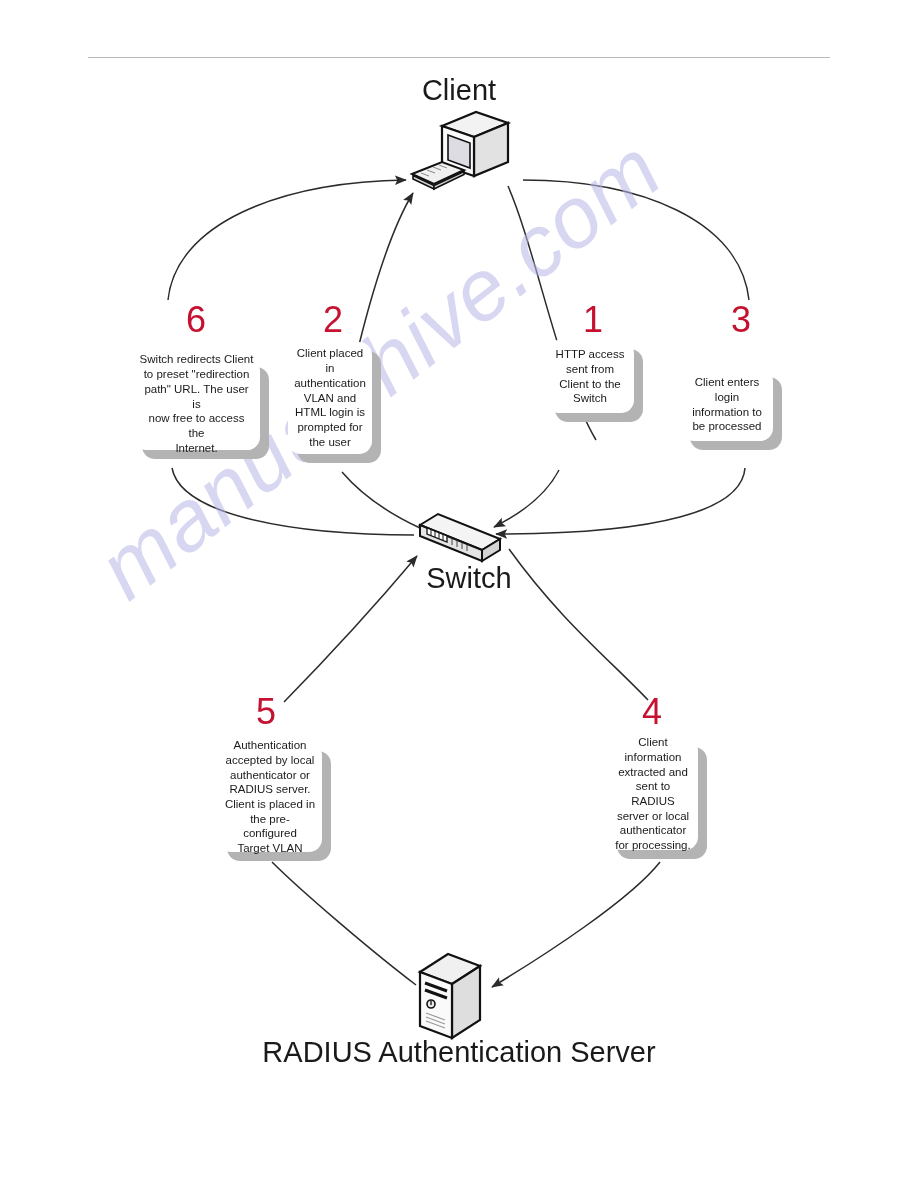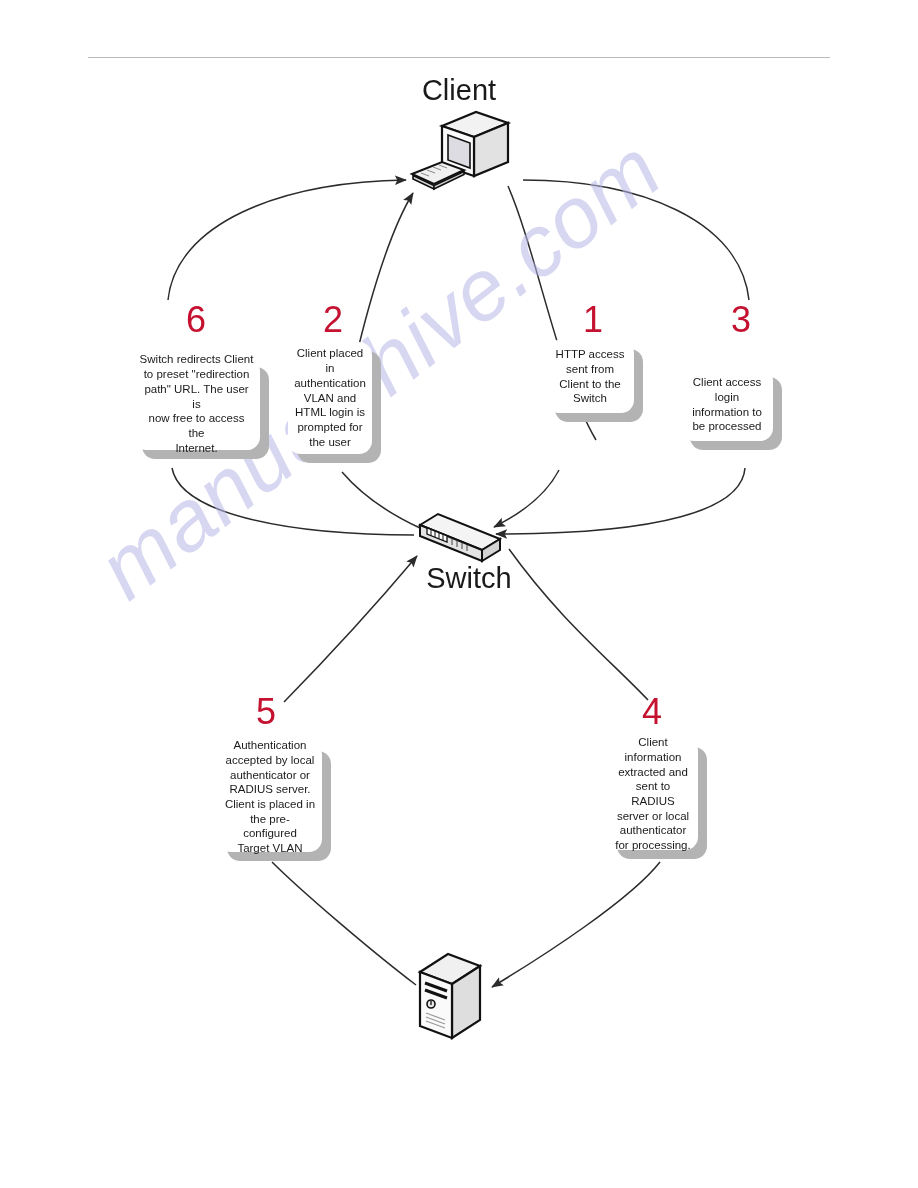--- a/index.html
+++ b/index.html
@@ -247,20 +247,21 @@
       <line x1="17" y1="51" x2="17" y2="55" stroke="#111" stroke-width="1.3"></line>
 
       <g stroke="#999" stroke-width="1.2">
         <line x1="12" y1="63" x2="31" y2="70"></line>
         <line x1="12" y1="67" x2="31" y2="74"></line>
         <line x1="12" y1="71" x2="31" y2="78"></line>
       </g>
     </svg>
   </div>
 
+  <div class="node-title" id="server-title">RADIUS Authentication Server</div>
 
   <div class="step-number" style="left:176px; top:302px;">6</div>
   <div class="callout" style="left:133px; top:358px; width:127px; height:92px;">
     <div class="shadow"></div>
     <div class="body">
       <div class="text">Switch redirects Client
 to preset "redirection
 path" URL. The user is
 now free to access the
 Internet.</div>
@@ -289,21 +290,21 @@
 sent from
 Client to the
 Switch</div>
     </div>
   </div>
 
   <div class="step-number" style="left:721px; top:302px;">3</div>
   <div class="callout" style="left:681px; top:368px; width:92px; height:73px;">
     <div class="shadow"></div>
     <div class="body">
-      <div class="text">Client access
+      <div class="text">Client enters
 login
 information to
 be processed</div>
     </div>
   </div>
 
   <div class="step-number" style="left:246px; top:694px;">5</div>
   <div class="callout" style="left:218px; top:742px; width:104px; height:110px;">
     <div class="shadow"></div>
     <div class="body">

